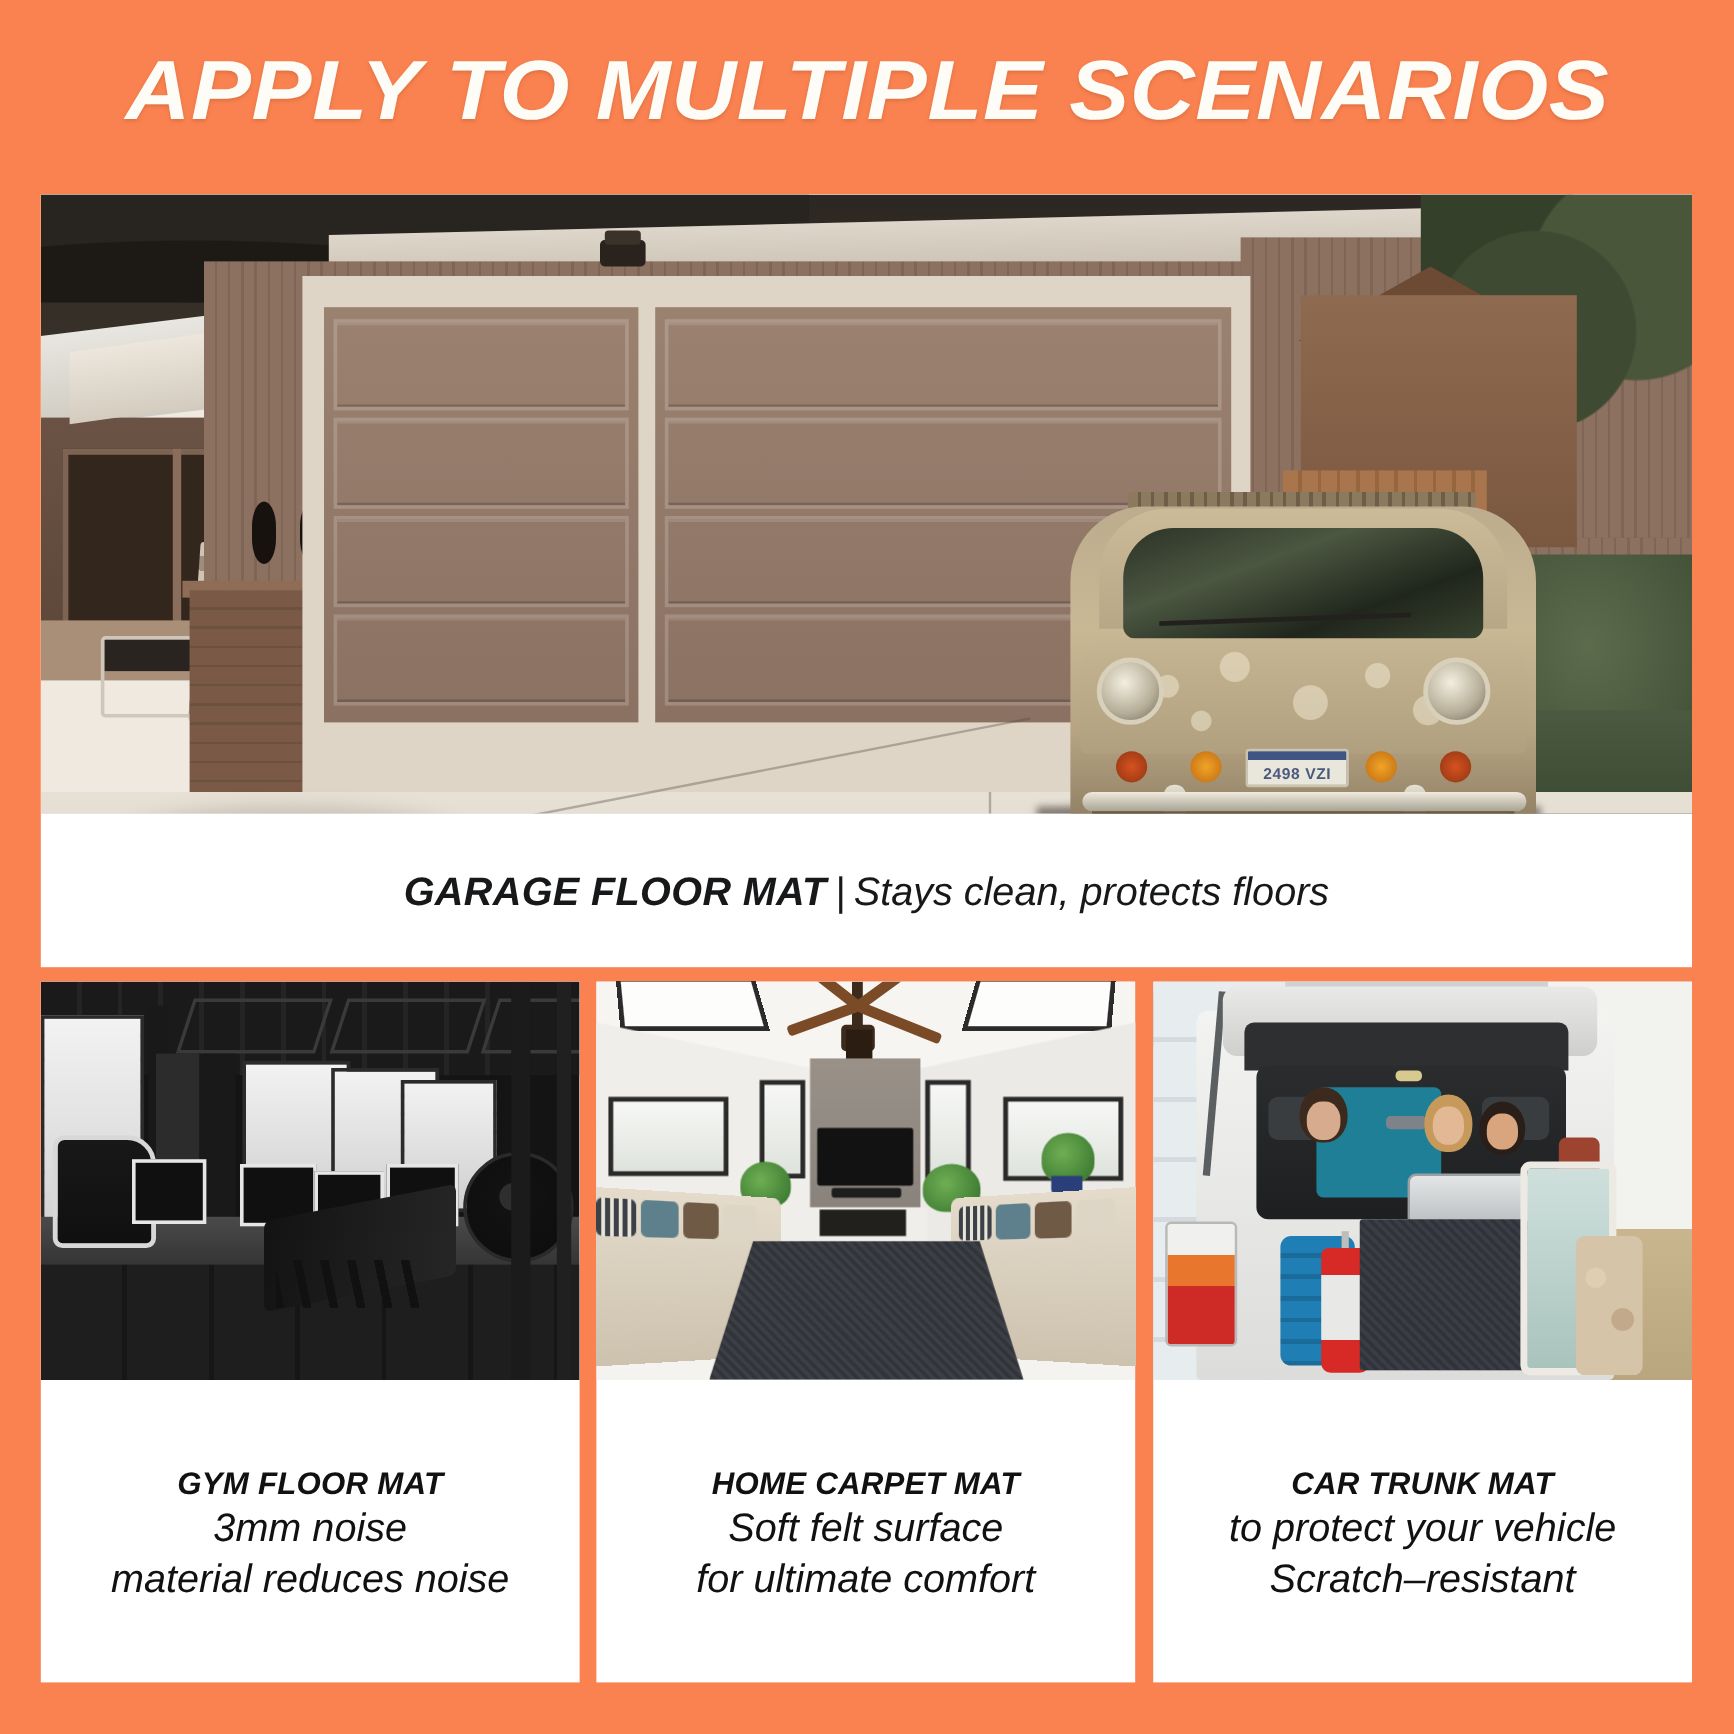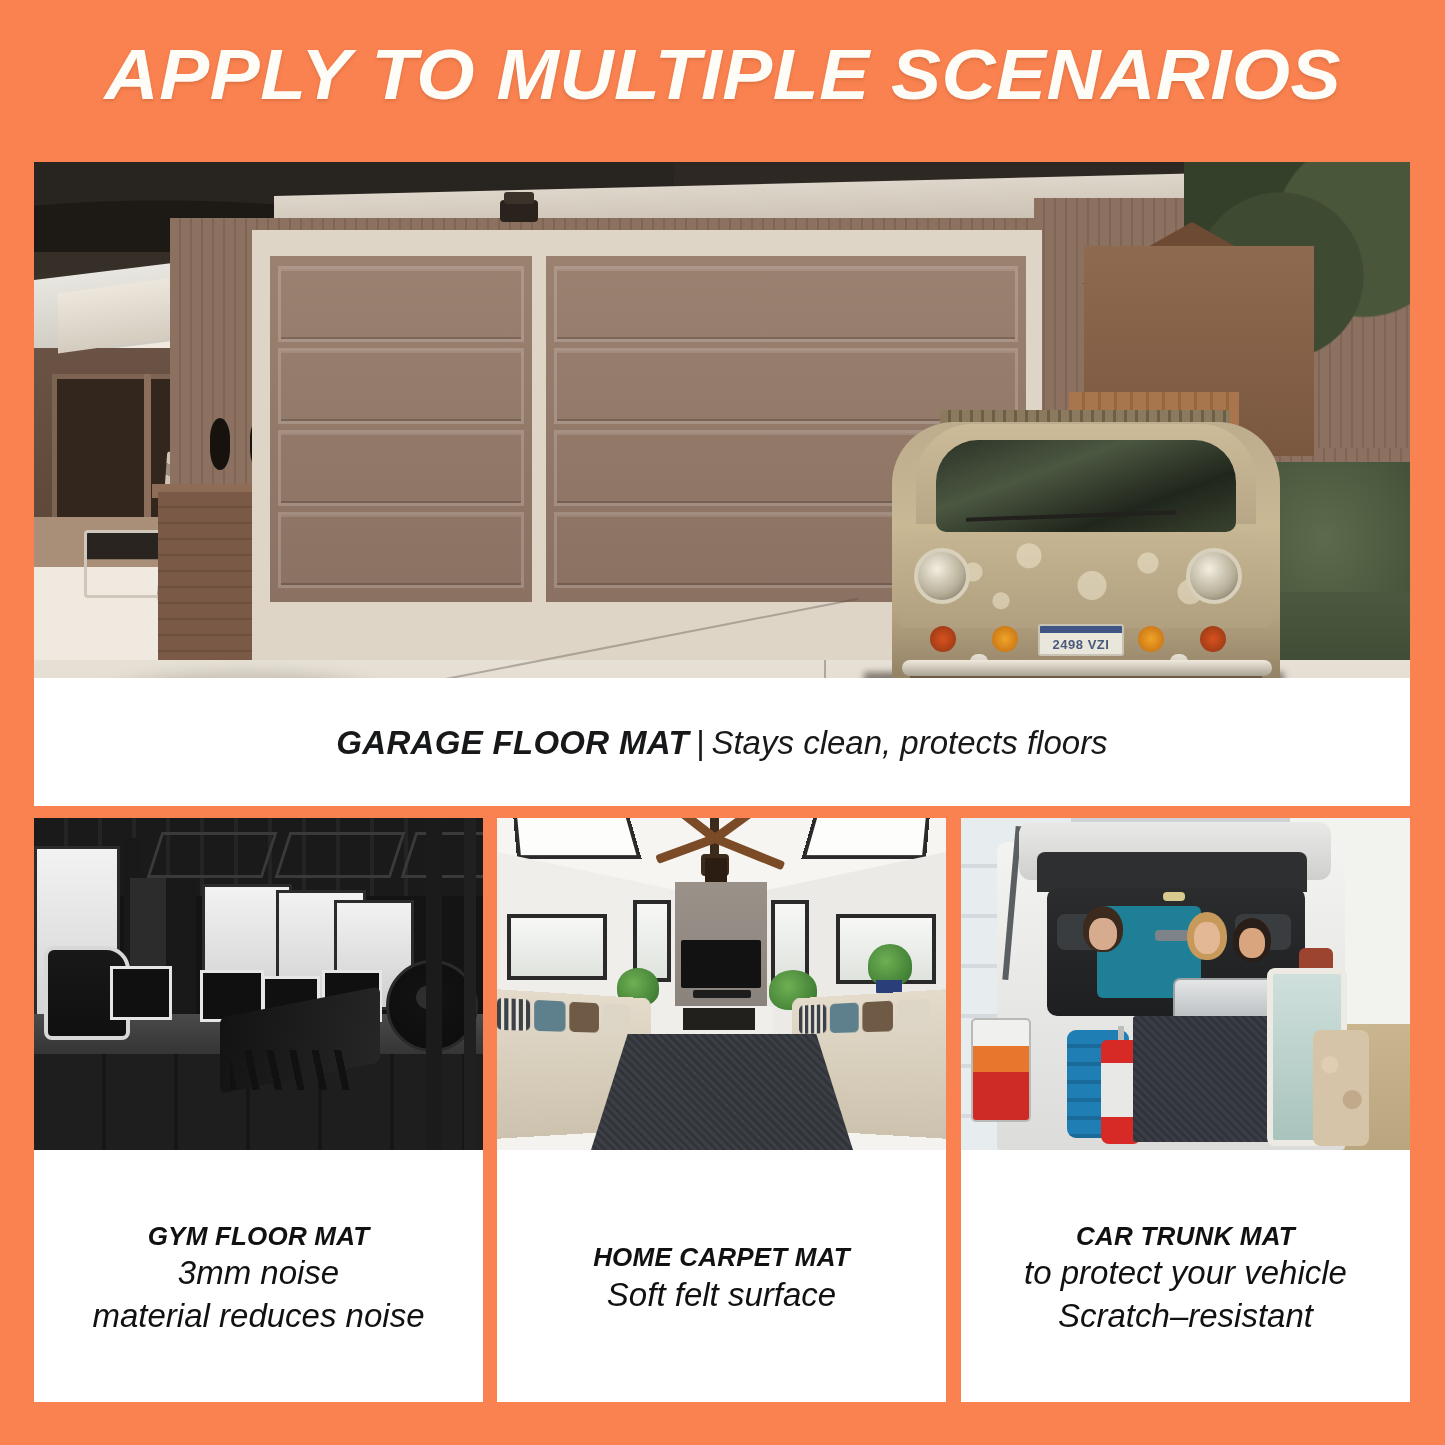--- a/index.html
+++ b/index.html
@@ -488,20 +488,21 @@
           <div class="cush pil-b"></div>
           <div class="cush pil-a"></div>
           <div class="cush pil-c"></div>
         </div>
         <div class="carpet"></div>
       </div>
     </div>
     <div class="capwrap">
       <div class="cap-title">HOME CARPET MAT</div>
       <div class="cap-line">Soft felt surface</div>
+      <div class="cap-line">for ultimate comfort</div>
     </div>
   </div>
 
   <div class="card card-sm" id="card-trunk">
     <div class="photo">
       <div class="ph4">
         <div class="gardoor"></div>
         <div class="person"></div>
         <div class="suvbody"></div>
         <div class="strut"></div>

